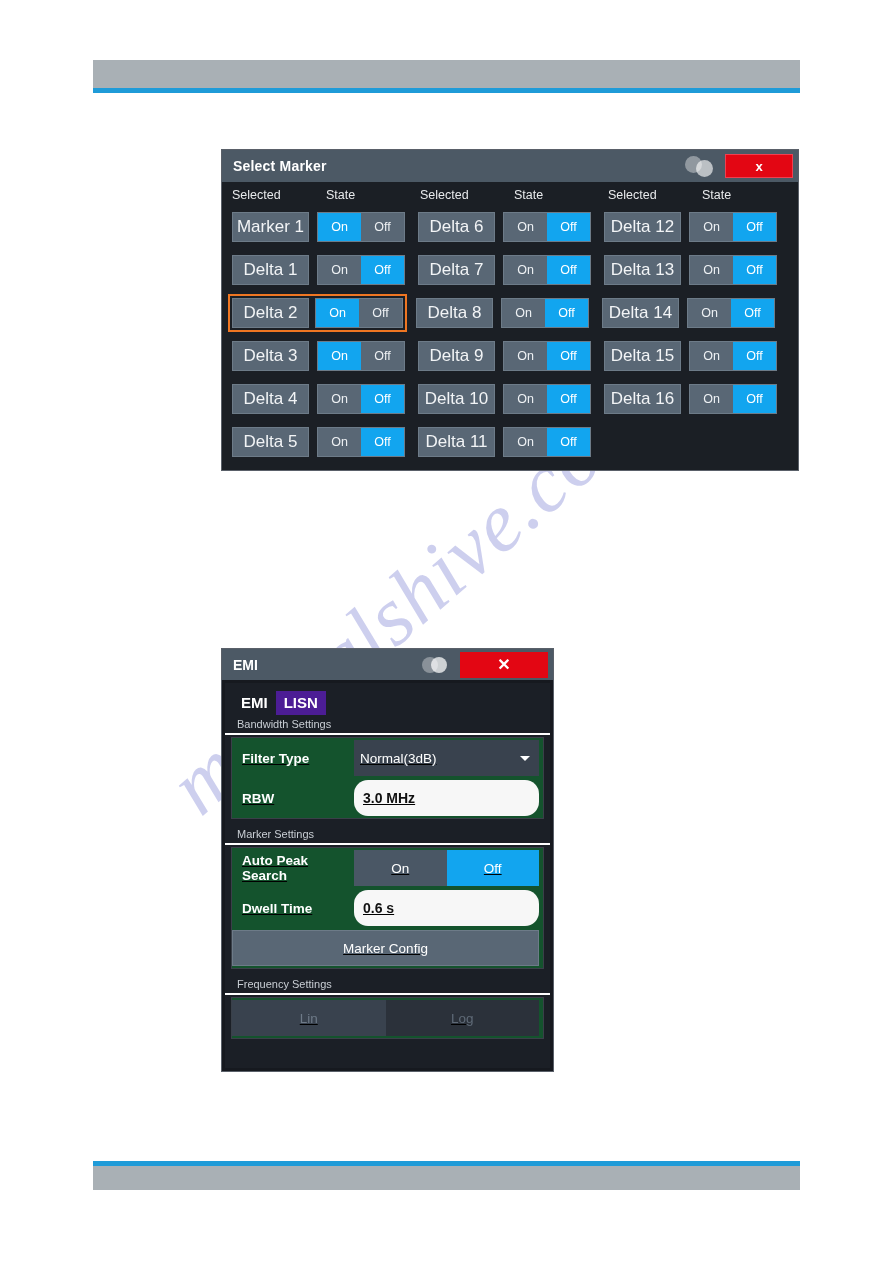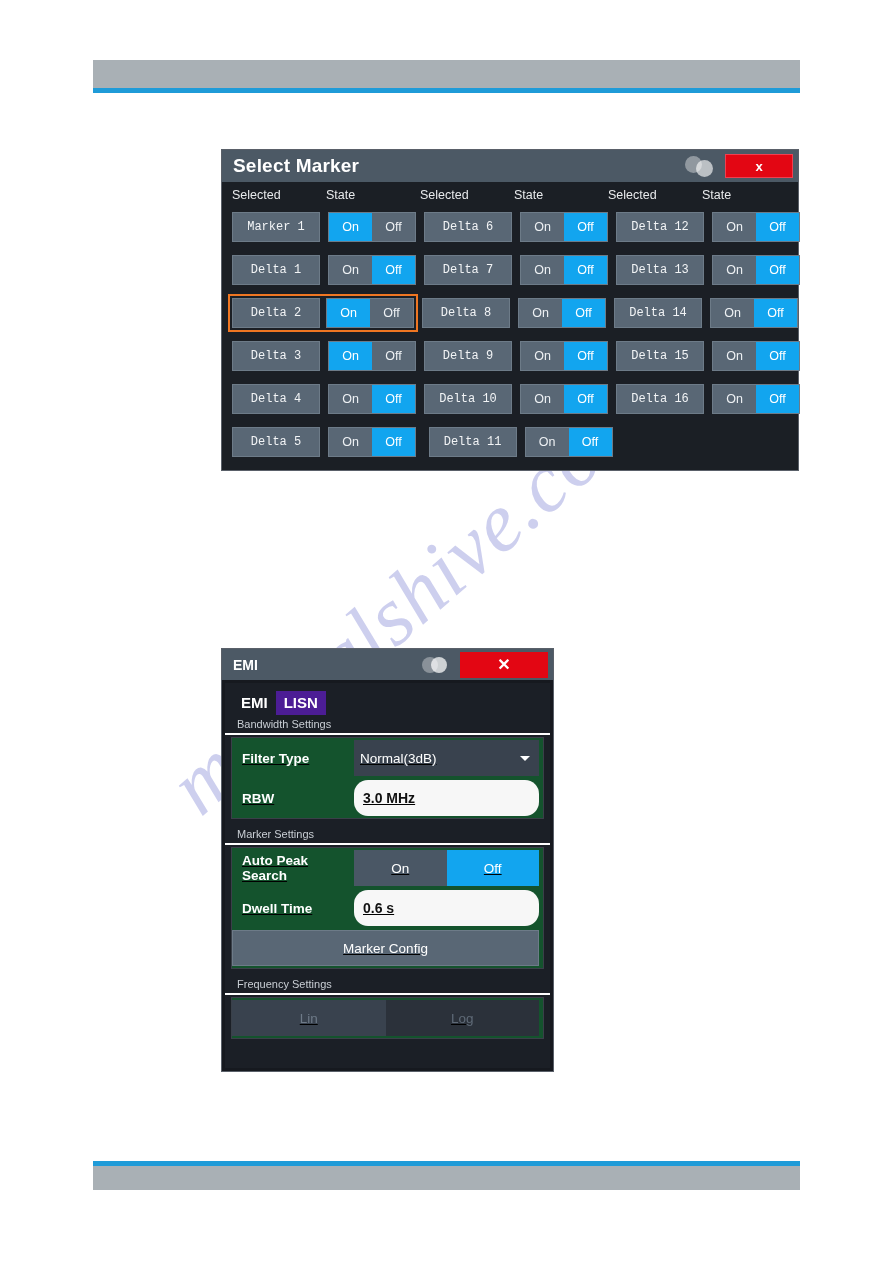--- a/index.html
+++ b/index.html
@@ -87,21 +87,21 @@
   }
   .marker-titlebar {
     position: relative;
     height: 32px;
     background: #4c5965;
     display: flex;
     align-items: center;
   }
   .marker-title {
     color: #ffffff;
-    font-size: 19px;
+    font-size: 14px;
     font-weight: bold;
     padding-left: 11px;
     letter-spacing: 0.2px;
   }
   .titlebar-spacer { flex: 1; }
   .overlap-circles {
     position: relative;
     width: 34px;
     height: 22px;
     margin-right: 6px;
@@ -151,30 +151,29 @@
   .cell-group {
     display: flex;
     align-items: stretch;
     padding: 2px;
     border: 2px solid transparent;
     box-sizing: border-box;
   }
   .cell-group.highlight { border-color: #ef7622; }
 
   .sel-btn {
-    width: 88px;
+    width: 77px;
     background: #596775;
     border: 1px solid #6d7b88;
     color: #f2f4f6;
-    font-size: 12px;
+    font-size: 17px;
     display: flex;
     align-items: center;
     justify-content: center;
     box-sizing: border-box;
-    font-family: Liberation Mono, monospace;
   }
   .state-group {
     display: flex;
     width: 88px;
     background: #596775;
     border: 1px solid #6d7b88;
     box-sizing: border-box;
     margin-left: 8px;
   }
   .cell-group.highlight .state-group { margin-left: 6px; }

